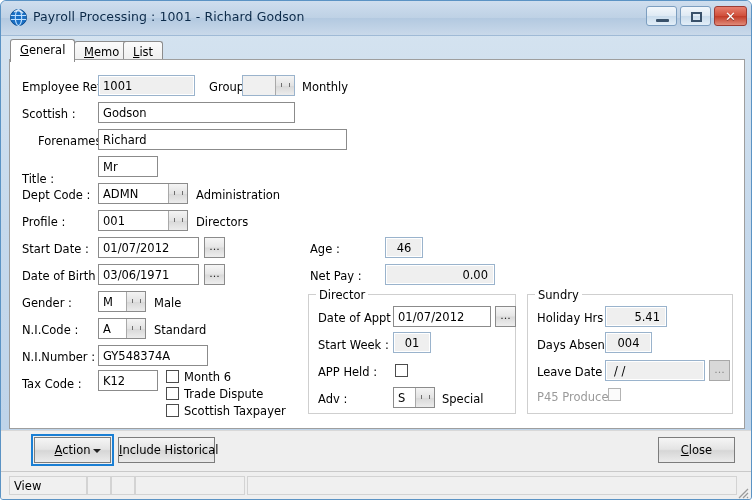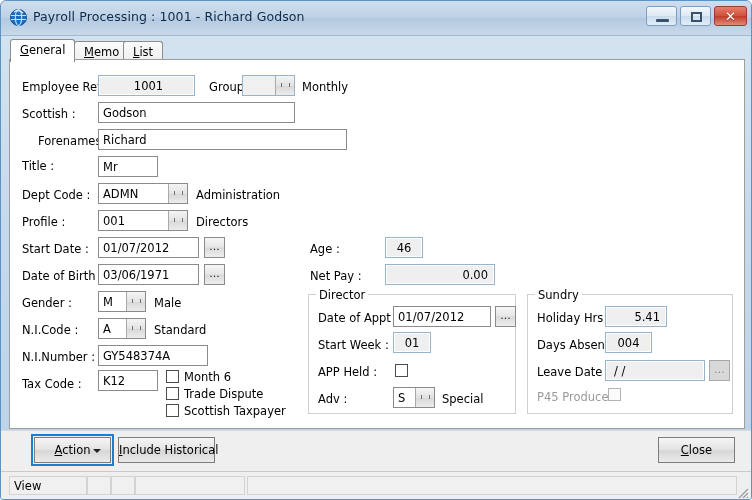--- a/index.html
+++ b/index.html
@@ -300,36 +300,36 @@
 
   <div id="tabstrip">
     <div class="tab selected" style="left:0; top:0;"><u>G</u>eneral</div>
     <div class="tab" style="left:64px; top:2px;"><u>M</u>emo</div>
     <div class="tab" style="left:113px; top:2px;"><u>L</u>ist</div>
   </div>
 
   <div id="client">
 
     <div class="lbl" style="left:12px; top:20px;">Employee Ref :</div>
-    <div class="tbox ro" style="left:88px; top:15px; width:97px;text-align:center;">1001</div>
+    <div class="tbox ro" style="left:88px; top:15px; width:97px;">1001</div>
 
     <div class="lbl" style="left:199px; top:20px;">Group :</div>
     <div class="combo empty" style="left:232px; top:15px; width:53px;">
       <span></span>
       <span class="arrowbtn"></span>
     </div>
     <div class="lbl" style="left:292px; top:20px;">Monthly</div>
 
     <div class="lbl" style="left:12px; top:47px;">Scottish :</div>
     <div class="tbox" style="left:88px; top:42px; width:197px;">Godson</div>
 
     <div class="lbl" style="left:28px; top:74px;">Forenames :</div>
     <div class="tbox" style="left:88px; top:69px; width:249px;">Richard</div>
 
-    <div class="lbl" style="left:12px; top:99px;text-align:center;">Title :</div>
+    <div class="lbl" style="left:12px; top:112px;text-align:center;">Title :</div>
     <div class="tbox" style="left:88px; top:96px; width:60px;">Mr</div>
 
     <div class="lbl" style="left:12px; top:128px;">Dept Code :</div>
     <div class="combo" style="left:88px; top:123px; width:90px;">
       <span>ADMN</span>
       <span class="arrowbtn"></span>
     </div>
     <div class="lbl" style="left:186px; top:128px;">Administration</div>
 
     <div class="lbl" style="left:12px; top:155px;">Profile :</div>

